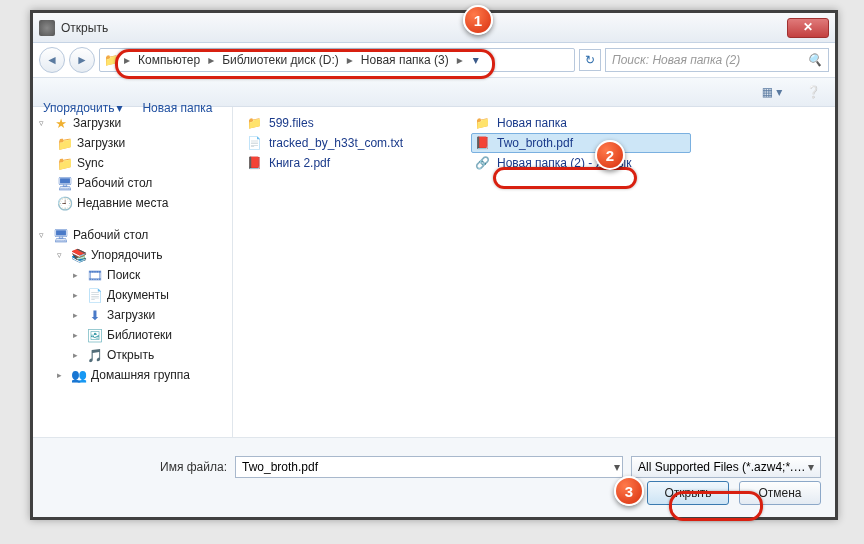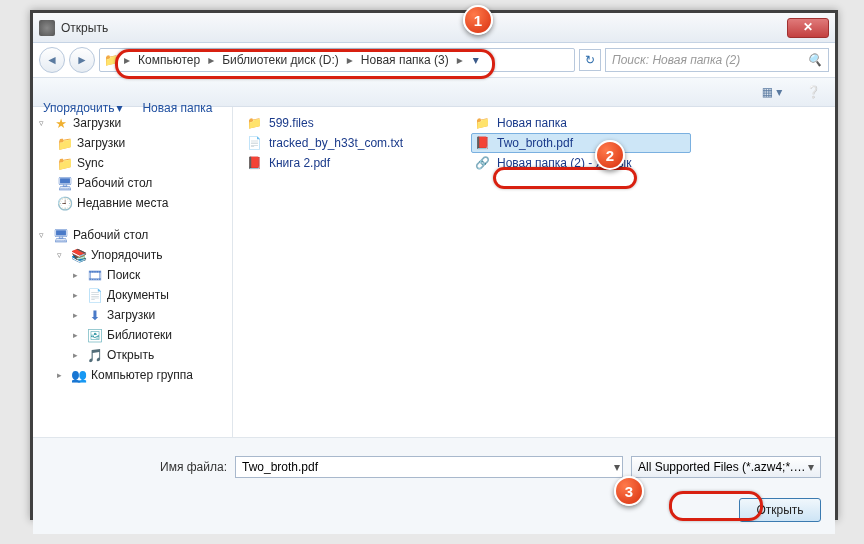--- a/index.html
+++ b/index.html
@@ -37,21 +37,21 @@
 .ticon { width: 16px; height: 16px; display: inline-flex; align-items: center; justify-content: center; font-size: 13px; }
 .tri { width: 10px; color: #888; font-size: 9px; }
 
 .filepane { flex: 1; padding: 6px 10px; display: flex; gap: 8px; align-items: flex-start; }
 .filecol { width: 220px; }
 .file-item { display: flex; align-items: center; gap: 6px; padding: 2px 4px; cursor: pointer; color: #1a3a8a; }
 .file-item.selected { background: #cde6f7; border: 1px solid #7ab0e0; border-radius: 2px; padding: 1px 3px; }
 .ficon { width: 16px; height: 16px; display: inline-flex; align-items: center; justify-content: center; }
 
 .bottom { border-top: 1px solid #e0e6ec; padding: 18px 14px 12px; background: #f4f7fa; }
-.row1 { display: flex; align-items: center; gap: 8px; margin-bottom: 20px; }
+.row1 { display: flex; align-items: center; gap: 8px; margin-bottom: 3px; }
 .row1 .lbl { color: #333; width: 180px; text-align: right; }
 .fnbox { flex: 1; height: 22px; border: 1px solid #a8b8cc; background: #fff; display: flex; align-items: center; padding: 0 6px; position: relative; }
 .fnbox .dd { position: absolute; right: 2px; color: #555; cursor: pointer; }
 .filter { width: 190px; height: 22px; border: 1px solid #a8b8cc; background: linear-gradient(#fff,#eaeff5); display: flex; align-items: center; padding: 0 6px; cursor: pointer; }
 .filter .dd { margin-left: auto; color: #555; }
 .row2 { display: flex; justify-content: flex-end; gap: 10px; align-items: center; }
 .btn { width: 82px; height: 24px; border: 1px solid #8ca8c8; background: linear-gradient(#fefefe,#e4ebf3); border-radius: 3px; cursor: pointer; text-align: center; line-height: 22px; color: #222; }
 .btn.primary { border: 1px solid #3a7ab0; background: linear-gradient(#f0f7fc,#cde4f5); }
 
 
@@ -173,21 +173,21 @@
           <span>Библиотеки</span>
         </div>
       <div class="tree-item tree-indent2">
           <span class="tri">▸</span>
           <span class="ticon music">🎵</span>
           <span>Открыть</span>
         </div>
       <div class="tree-item tree-indent1">
           <span class="tri">▸</span>
           <span class="ticon home">👥</span>
-          <span>Компьютер группа</span>
+          <span>Домашняя группа</span>
         </div>
     </div>
 
     <div class="filepane">
       <div class="filecol">
         <div class="file-item">
             <span class="ficon folder">📁</span>
             <span>599.files</span>
           </div>
         <div class="file-item">
@@ -225,20 +225,21 @@
       </div>
       <div class="filter">
         <span style="white-space:nowrap;overflow:hidden;text-overflow:ellipsis">All Supported Files (*.azw4;*.azv</span>
         <span class="dd">▾</span>
       </div>
     </div>
     <div class="row2">
       <div class="btn primary">
         <span>Открыть</span>
       </div>
+      <div class="btn">Отмена</div>
     </div>
   </div>
 
   <div class="ring ring1"></div>
   <div class="ring ring2"></div>
   <div class="ring ring3"></div>
 </div>
 
 <div class="callout co1">1</div>
 <div class="callout co2">2</div>

